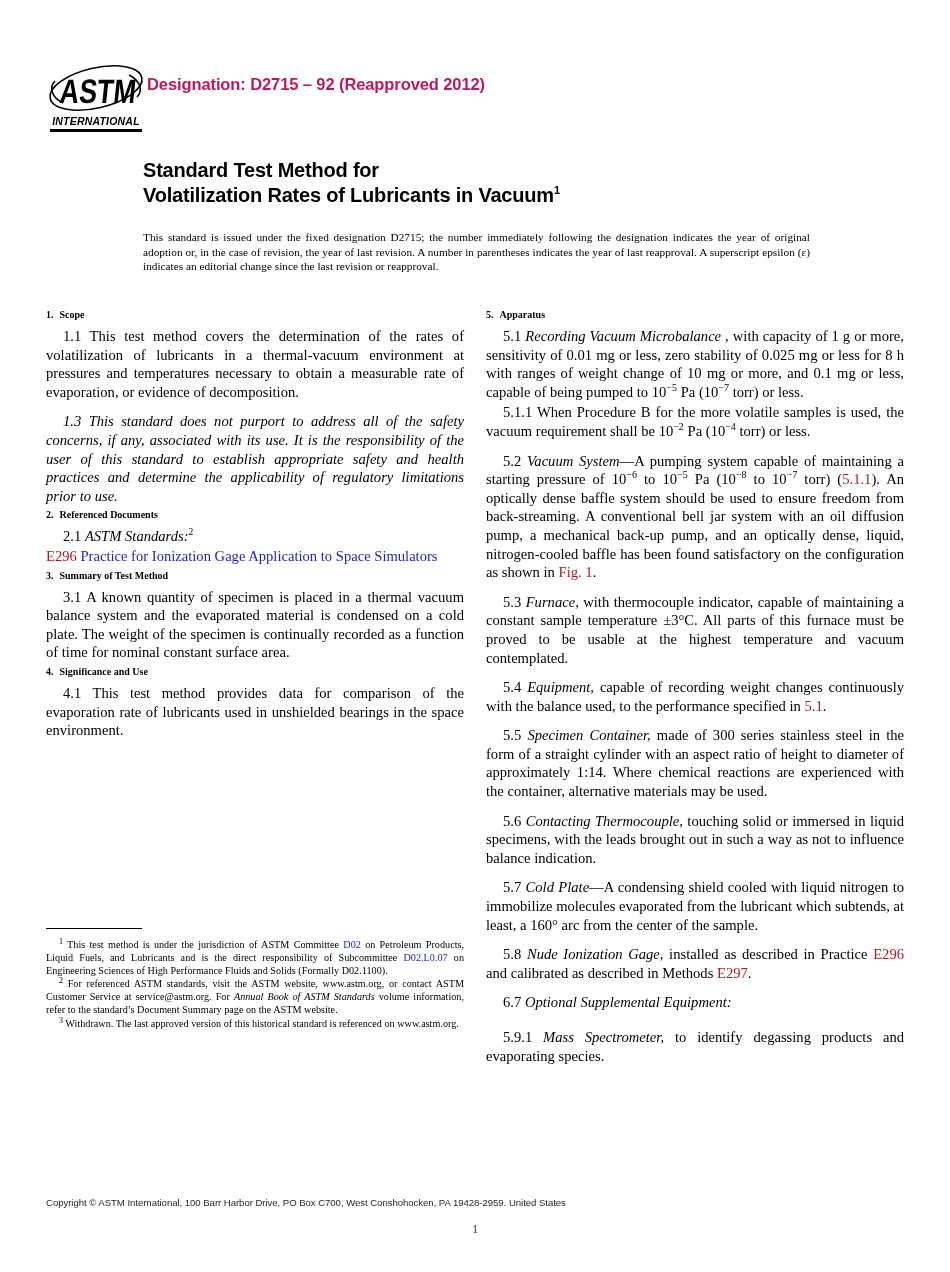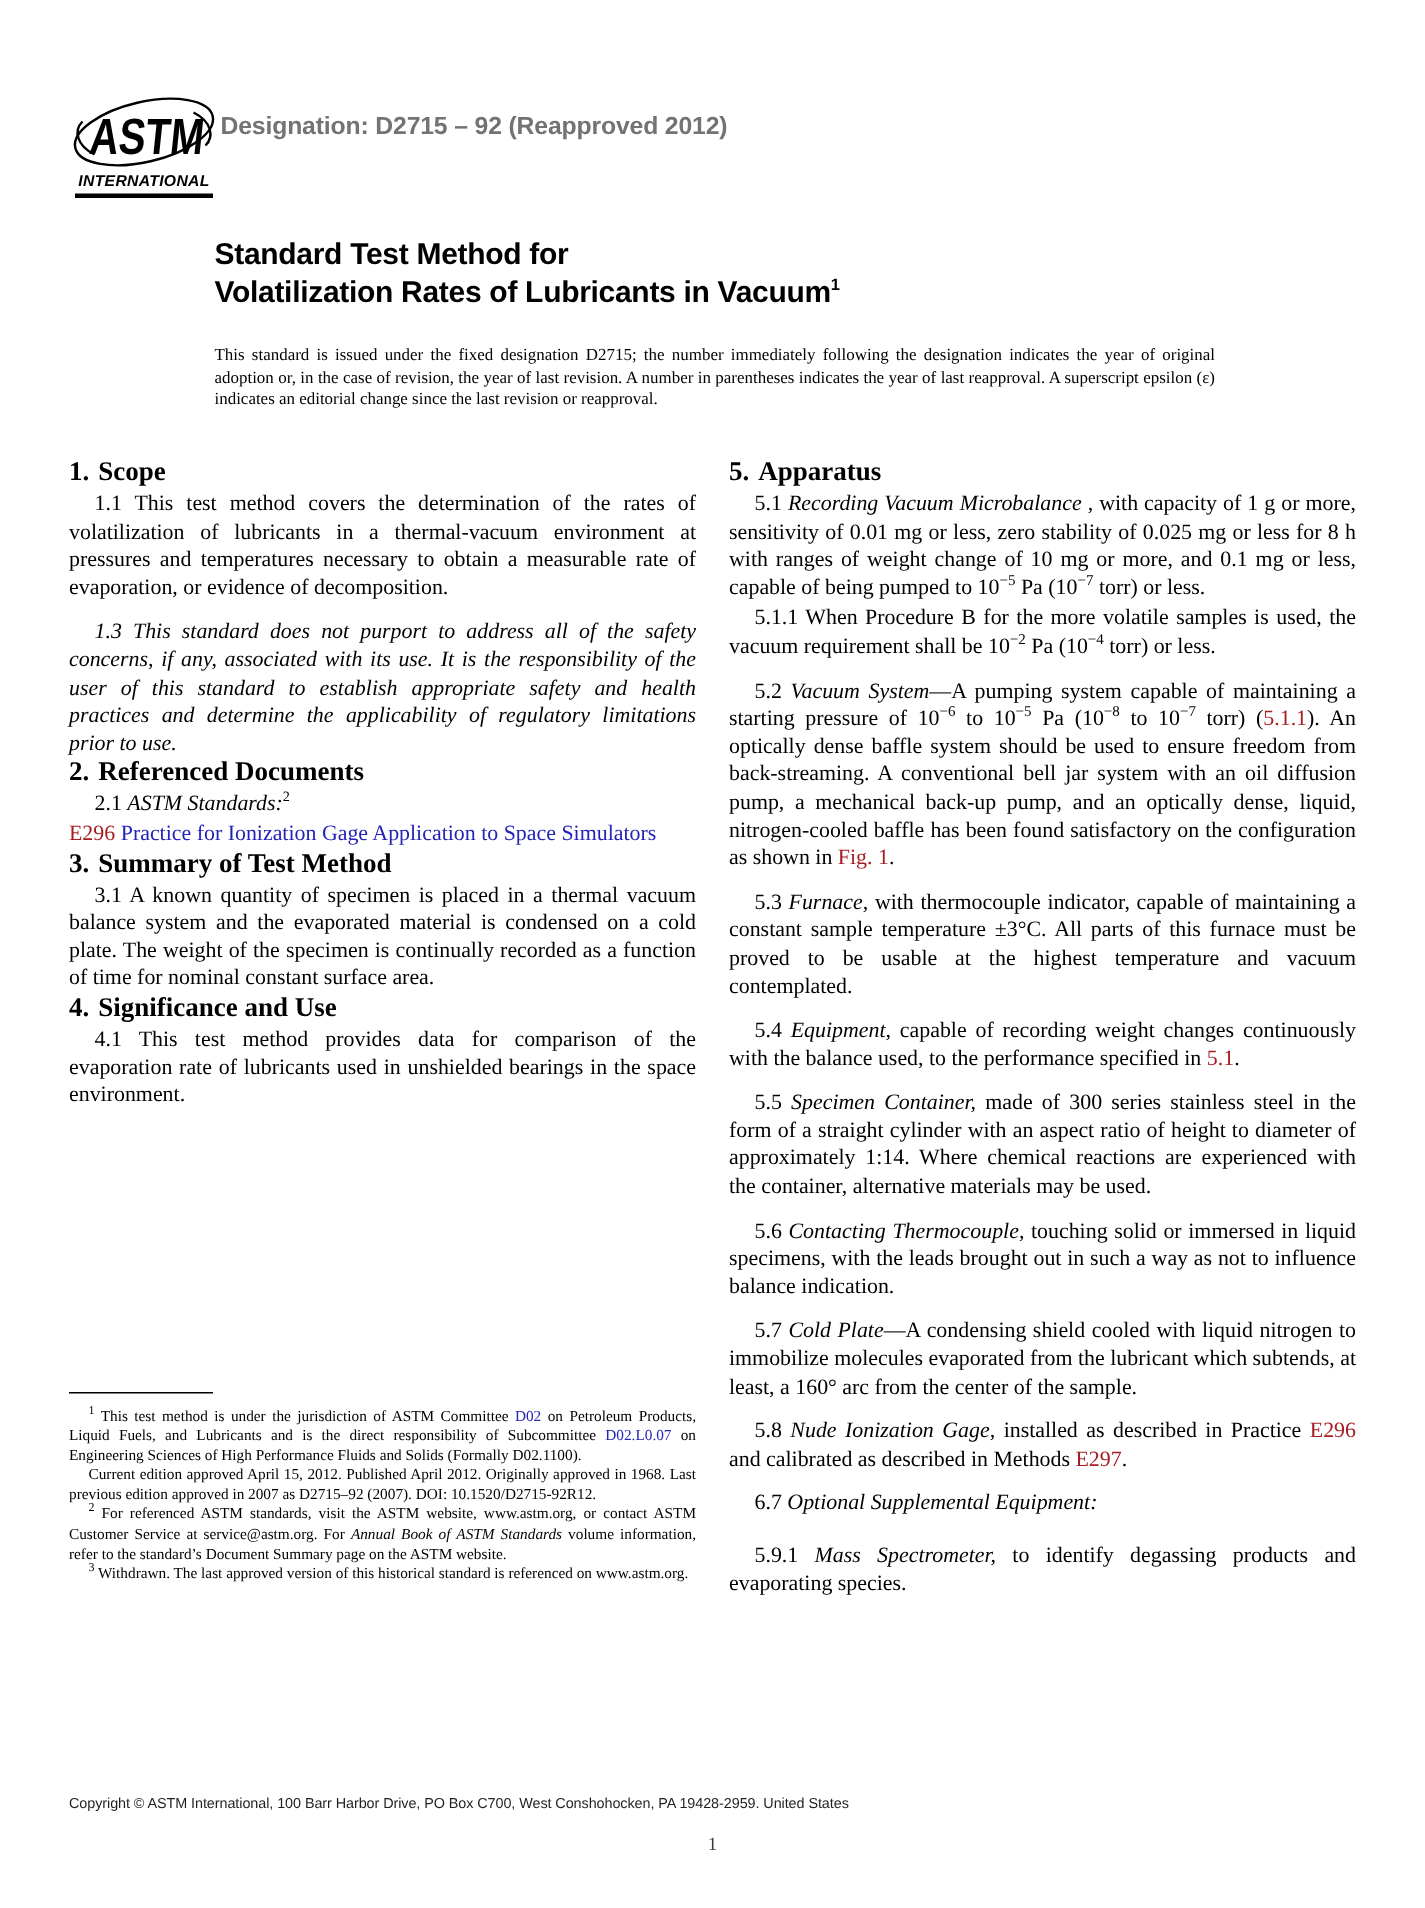--- a/index.html
+++ b/index.html
@@ -52,21 +52,21 @@
     width: 92px; height: 3px;
     background: #000;
   }
   .designation {
     position: absolute;
     left: 147px; top: 75px;
     font-family: "Liberation Sans", sans-serif;
     font-weight: bold;
     font-size: 16.5px;
     letter-spacing: -0.1px;
-    color: #737373;
+    color: #be185d;
   }
 
   
   .title-block {
     position: absolute;
     left: 143px; top: 158px;
     width: 700px;
   }
   .title-line {
     font-family: "Liberation Sans", sans-serif;
@@ -99,21 +99,21 @@
     top: 305px;
     width: 418px;
     font-size: 14.6px;
     line-height: 18.6px;
     text-align: justify;
   }
   .col-left  { left: 46px; }
   .col-right { left: 486px; }
 
   h2.sec {
-    font-size: 18px;
+    font-size: 10px;
     font-weight: bold;
     margin: 0 0 3px 0;
     padding: 0;
     line-height: 19px;
     text-align: left;
   }
   h2.sec .num { margin-right: 6px; }
   .gap-before { margin-top: 13px; }
 
   p.para {
@@ -280,21 +280,20 @@
 
   <p class="para" style="margin-top:16px;"><span>5.9.1</span>
     <span class="it">Mass Spectrometer,</span><span> to identify degassing products and evaporating species.</span></p>
 </div>
 
 <div class="footnotes">
   <div class="fn-rule"></div>
 
   <p class="fn-p"><sup>1</sup><span> This test method is under the jurisdiction of ASTM Committee </span><span class="fn-blue">D02</span><span> on Petroleum Products, Liquid Fuels, and Lubricants and is the direct responsibility of Subcommittee </span><span class="fn-blue">D02.L0.07</span><span> on Engineering Sciences of High Performance Fluids and Solids (Formally D02.1100).</span></p>
 
-  <p class="fn-p">Current edition approved April 15, 2012. Published April 2012. Originally approved in 1968. Last previous edition approved in 2007 as D2715–92 (2007). DOI: 10.1520/D2715-92R12.</p>
 
   <p class="fn-p"><sup>2</sup><span> For referenced ASTM standards, visit the ASTM website, www.astm.org, or contact ASTM Customer Service at service@astm.org. For </span><span class="it">Annual Book of ASTM Standards</span><span> volume information, refer to the standard’s Document Summary page on the ASTM website.</span></p>
 
   <p class="fn-p"><sup>3</sup><span> Withdrawn. The last approved version of this historical standard is referenced on www.astm.org.</span></p>
 </div>
 
 <div class="footer-copy">Copyright © ASTM International, 100 Barr Harbor Drive, PO Box C700, West Conshohocken, PA 19428-2959. United States</div>
 <div class="page-num">1</div>
 
 </body></html>

